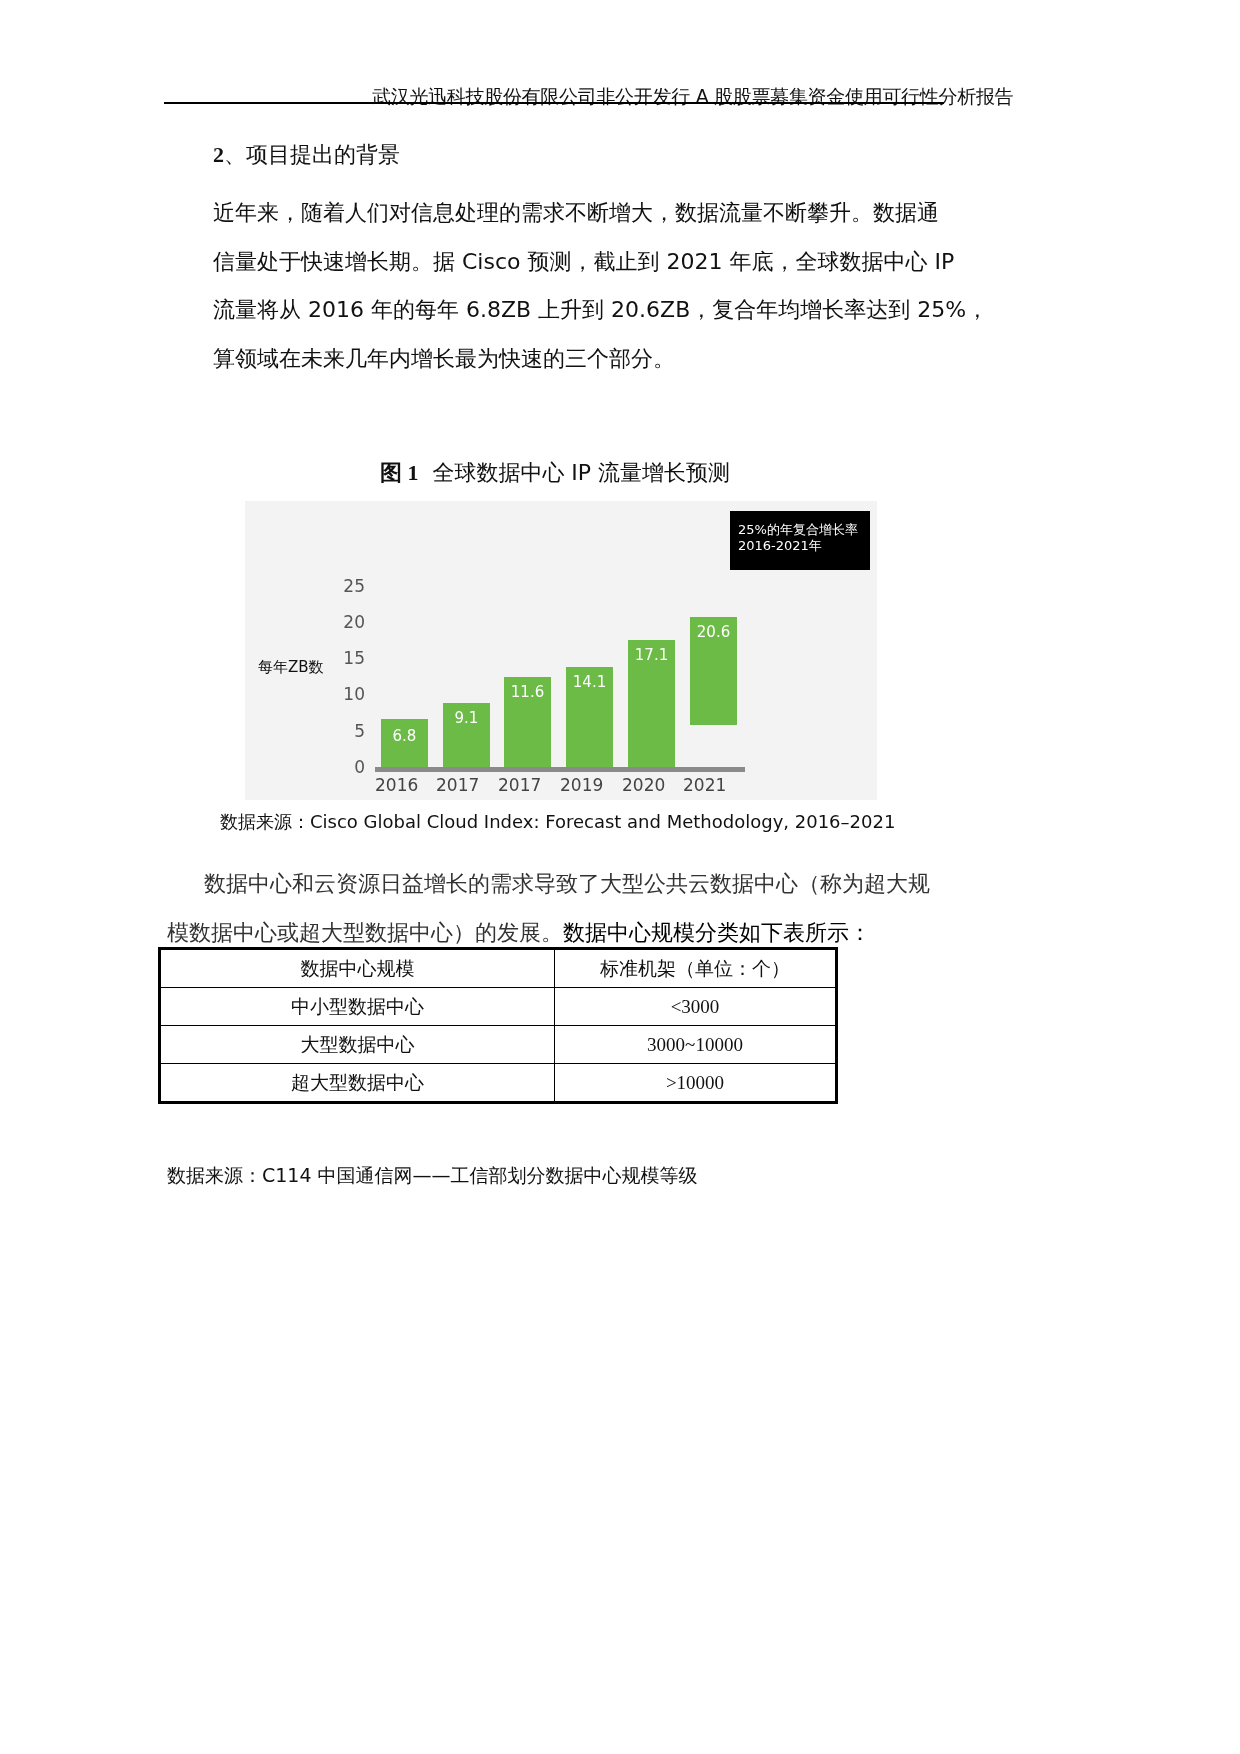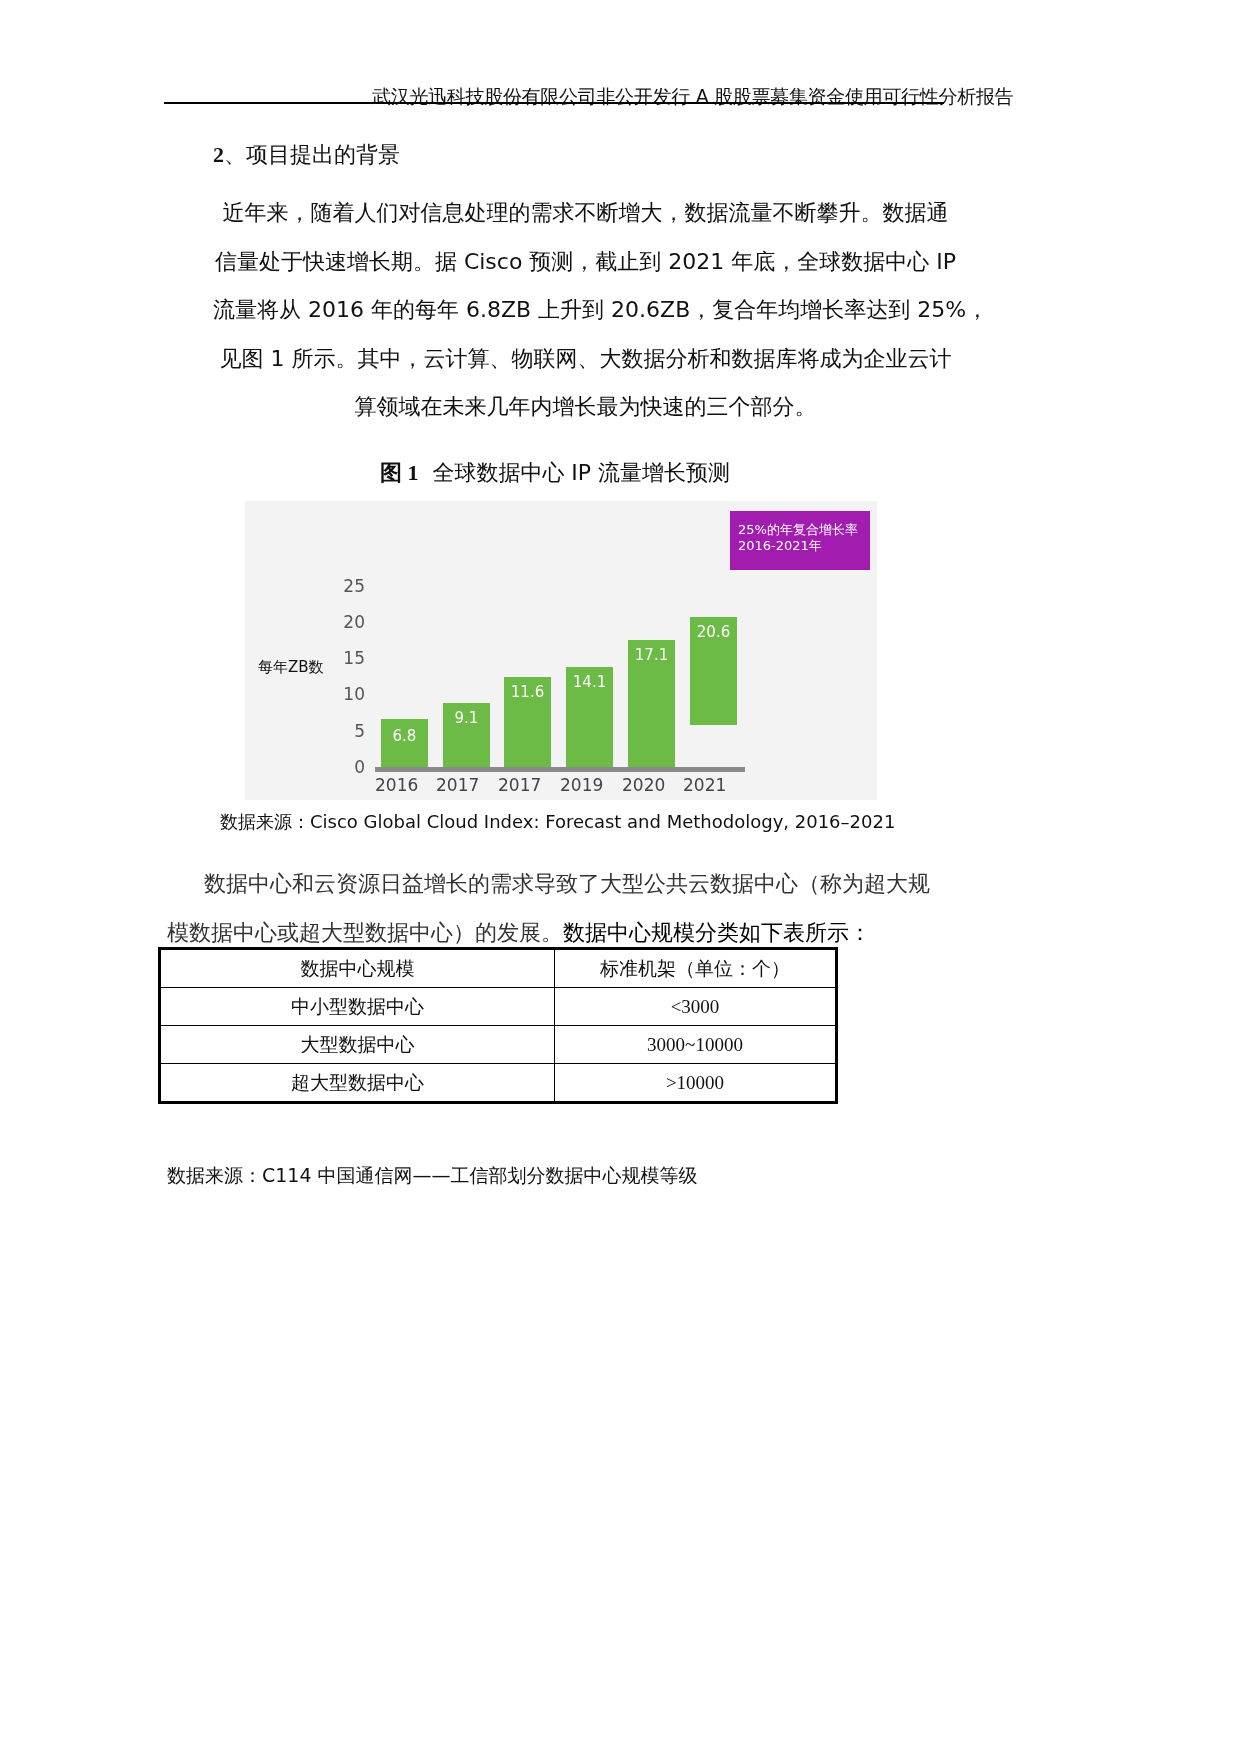--- a/index.html
+++ b/index.html
@@ -2,26 +2,26 @@
 <html><head>
 <meta charset="utf-8">
 <style>
   html, body { margin:0; padding:0; background:#ffffff; }
   body { width:1240px; height:1754px; position:relative; overflow:hidden; color:#111; font-family:"DejaVu Sans", sans-serif; }
   .abs { position:absolute; }
   .header-title { left:372px; top:84px; font-size:19px; letter-spacing:-0.3px; white-space:nowrap; }
   .header-rule { left:164px; top:102px; width:780px; height:2px; background:#000; }
   .section-title { left:213px; top:140px; font-size:22px; white-space:nowrap; }
   .section-title .num { font-family:"Liberation Serif", serif; font-weight:bold; }
-  .para { left:213px; width:745px; font-size:22px; line-height:48.5px;text-align:center; }
+  .para { left:213px; width:745px; font-size:22px; line-height:48.5px; }
   .para .line { display:block; white-space:nowrap; height:48.5px; }
   .fig-title { left:0; width:1110px; top:458px; font-size:22px; text-align:center; white-space:nowrap; }
   .fig-title .b { font-family:"Liberation Serif", serif; font-weight:bold; }
   .chart { left:245px; top:501px; width:632px; height:299px; background:#f3f3f4; }
-  .badge { position:absolute; left:485px; top:10px; width:140px; height:59px; background:#a21caf; color:#fff; font-size:13px; line-height:16px; padding:11px 0 0 8px; box-sizing:border-box; }
+  .badge { position:absolute; left:485px; top:10px; width:140px; height:59px; background:#000000; color:#fff; font-size:13px; line-height:16px; padding:11px 0 0 8px; box-sizing:border-box; }
   .badge span { display:block; white-space:nowrap; }
   .ytick { position:absolute; width:40px; text-align:right; font-size:17px; color:#555; }
   .ylabel { position:absolute; left:13px; top:157px; font-size:15px; color:#111; white-space:nowrap; }
   .bar { position:absolute; background:#6dbb47; width:47px; }
   .bar .val { display:block; color:#fff; text-align:center; font-size:15px; margin-top:6px; }
   .xaxis { position:absolute; left:130px; top:266px; width:370px; height:5px; background:#8a8a8a; }
   .xtick { position:absolute; top:274px; width:60px; text-align:left; font-size:17px; color:#444; }
   .source1 { left:220px; top:810px; font-size:18px; white-space:nowrap; }
   .para2 { left:167px; width:790px; font-size:22px; line-height:48.5px; color:#333; }
   .para2 .line { display:block; white-space:nowrap; height:48.5px; }
@@ -39,21 +39,20 @@
 
 <div class="abs header-title">武汉光迅科技股份有限公司非公开发行 A 股股票募集资金使用可行性分析报告</div>
 <div class="abs header-rule"></div>
 
 <div class="abs section-title"><span class="num">2</span><span>、项目提出的背景</span></div>
 
 <div class="abs para" style="top:189px;">
   <span class="line">近年来，随着人们对信息处理的需求不断增大，数据流量不断攀升。数据通</span>
   <span class="line">信量处于快速增长期。据 Cisco 预测，截止到 2021 年底，全球数据中心 IP</span>
   <span class="line">流量将从 2016 年的每年 6.8ZB 上升到 20.6ZB，复合年均增长率达到 25%，</span>
-  <span class="line">见图 1 所示。其中，云计算、物联网、大数据分析和数据库将成为企业云计</span>
   <span class="line">算领域在未来几年内增长最为快速的三个部分。</span>
 </div>
 
 <div class="abs fig-title"><span class="b">图 1</span>&nbsp;&nbsp;<span>全球数据中心 IP 流量增长预测</span></div>
 
 <div class="abs chart">
   <div class="badge">
     <span>25%的年复合增长率</span>
     <span>2016-2021年</span>
   </div>

